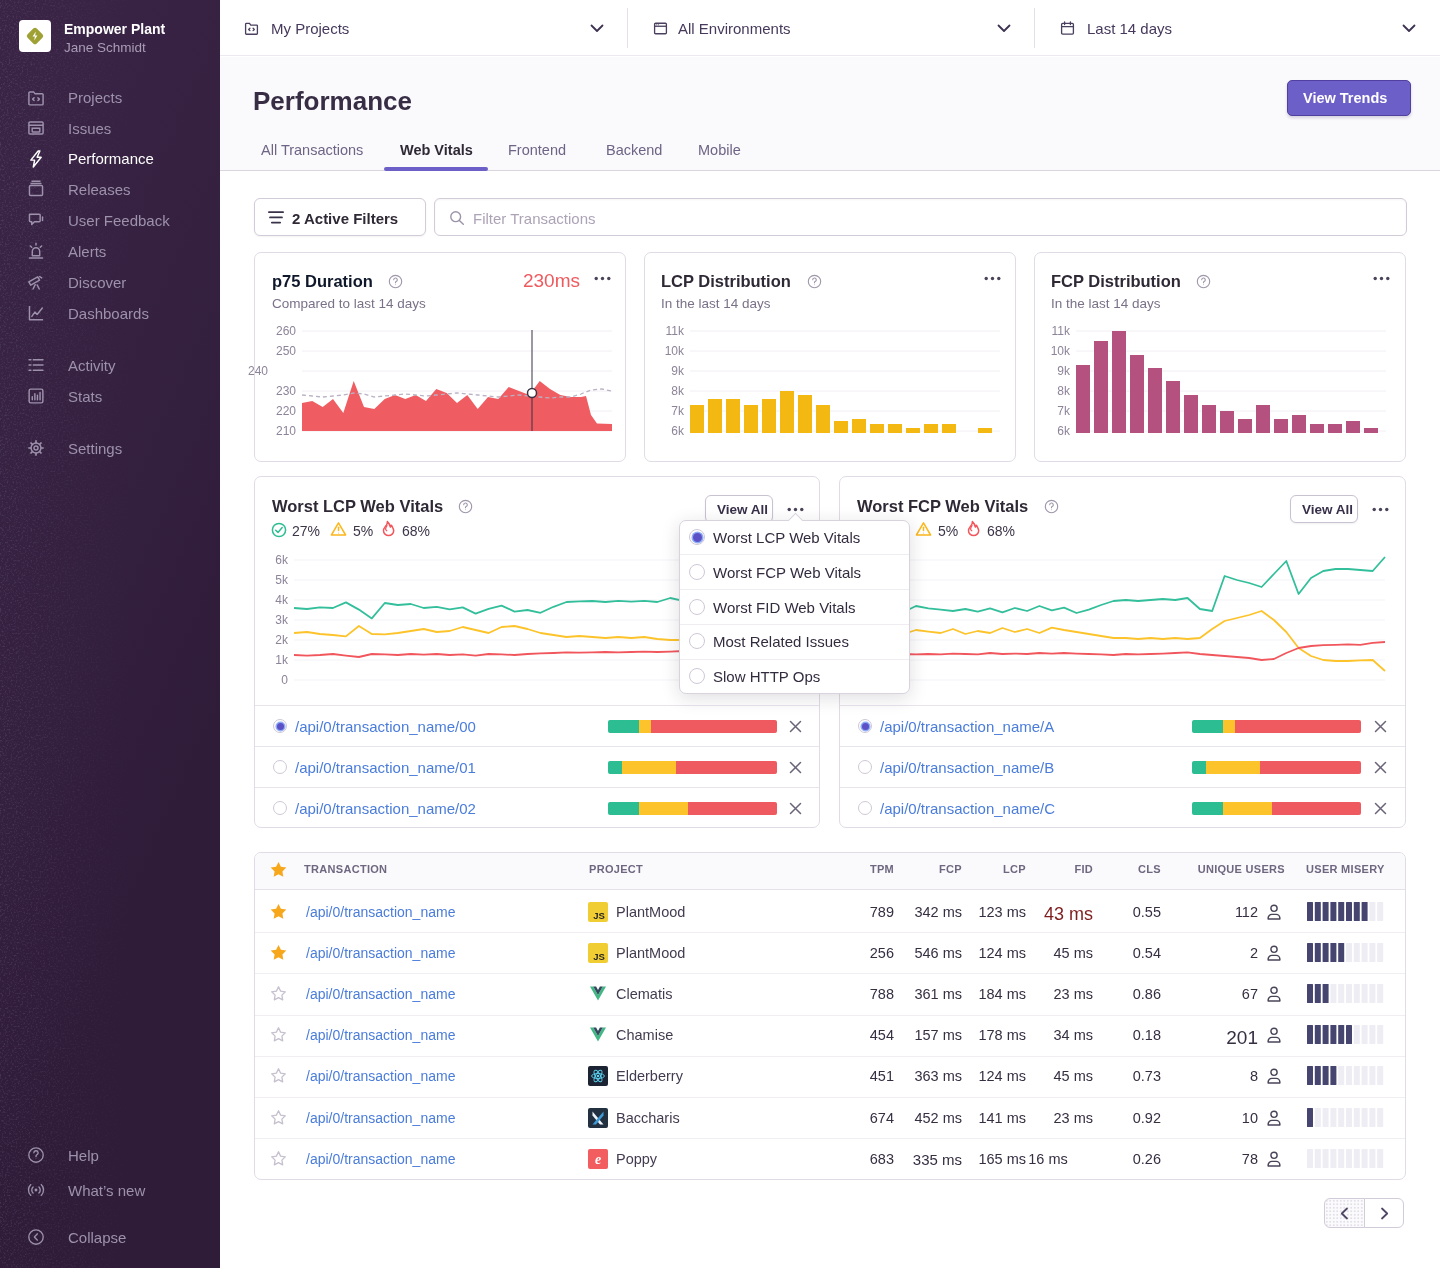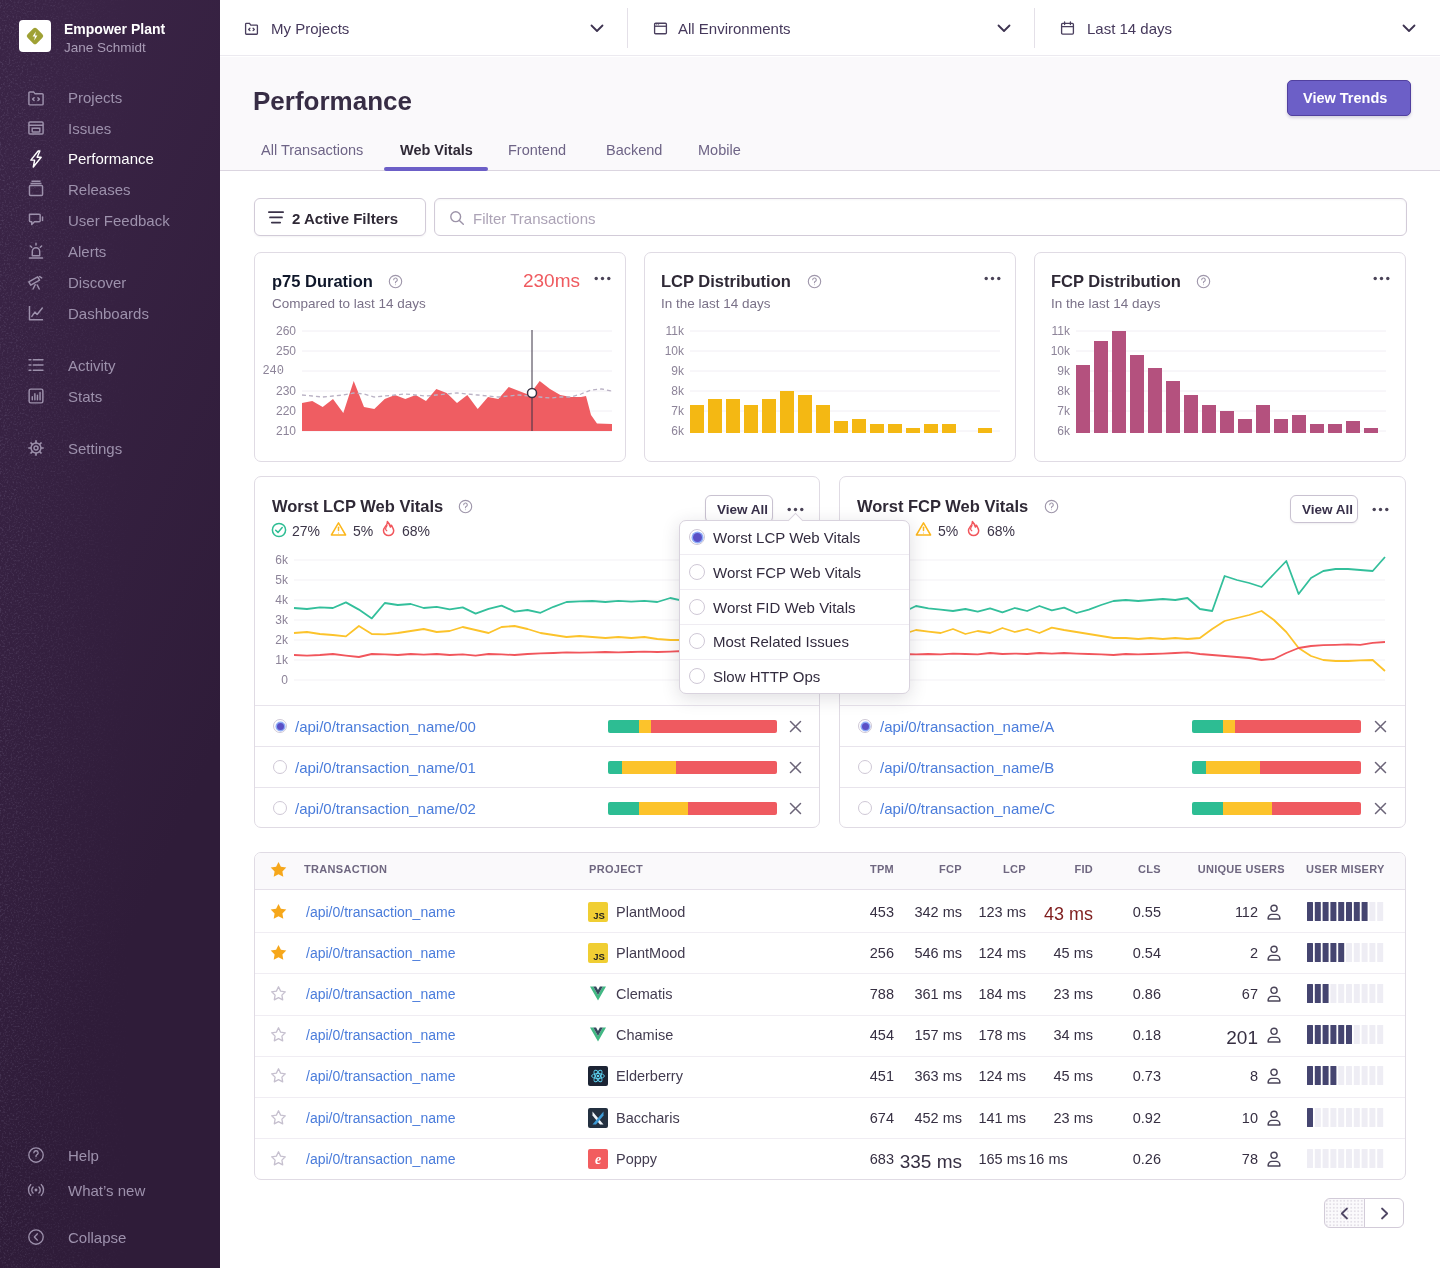--- a/index.html
+++ b/index.html
@@ -185,21 +185,21 @@
     </svg>
 <div class="abs" style="left:500px;top:271px;width:80px;text-align:right;font-size:19px;line-height:1;color:#ef5a5f;">230ms</div>
 <svg class="abs" style="left:594px;top:276px;" width="17" height="5" viewBox="0 0 17 5">
       <circle cx="2.2" cy="2.5" r="1.7" fill="#4b4458"></circle>
       <circle cx="8.5" cy="2.5" r="1.7" fill="#4b4458"></circle>
       <circle cx="14.8" cy="2.5" r="1.7" fill="#4b4458"></circle>
     </svg>
 <div class="t" style="left:272px;top:297px;font-size:13.5px;color:#7a7188;">Compared to last 14 days</div>
 <div class="ylab" style="left:256px;top:325px;width:40px;">260</div>
 <div class="ylab" style="left:256px;top:345px;width:40px;">250</div>
-<div class="ylab" style="left:256px;top:365px;width:28px;font-family:Liberation Mono, monospace;">240</div>
+<div class="ylab" style="left:240px;top:365px;width:28px;">240</div>
 <div class="ylab" style="left:256px;top:385px;width:40px;">230</div>
 <div class="ylab" style="left:256px;top:405px;width:40px;">220</div>
 <div class="ylab" style="left:256px;top:425px;width:40px;">210</div>
 <svg class="abs" style="left:296px;top:322px;" width="322" height="115" viewBox="0 0 322 115">
 <g stroke="#f1eef4" stroke-width="1">
         <path d="M6 9 H316 M6 29 H316 M6 49 H316 M6 69 H316 M6 89 H316 M6 109 H316"></path>
       </g>
 <path d="M6 109 L6.0 81.0 L16.3 79.0 L26.7 85.0 L37.0 77.0 L47.3 91.0 L57.7 59.0 L68.0 85.0 L78.3 87.0 L88.7 77.0 L99.0 73.0 L109.3 77.0 L119.7 73.0 L130.0 79.0 L140.3 67.0 L150.7 71.0 L161.0 81.0 L171.3 73.0 L181.7 87.0 L192.0 75.0 L202.3 77.0 L212.7 65.0 L223.0 69.0 L233.3 73.0 L243.7 59.0 L254.0 67.0 L264.3 73.0 L274.7 75.0 L285.0 75.0 L290.0 74.0 L295.0 93.0 L301.0 101.5 L316.0 102.0 L316 109 Z" fill="#ef5d62"></path>
 <polyline points="6.0,73.0 16.3,74.0 26.7,75.0 37.0,74.0 47.3,73.0 57.7,71.0 68.0,72.0 78.3,75.0 88.7,74.0 99.0,73.0 109.3,72.0 119.7,73.0 130.0,74.0 140.3,73.0 150.7,72.0 161.0,71.0 171.3,72.0 181.7,73.0 192.0,74.0 202.3,75.0 212.7,74.0 223.0,73.0 233.3,74.0 243.7,75.0 254.0,76.0 264.3,75.0 274.7,75.0 285.0,72.0 295.3,68.0 305.7,67.0 316.0,69.0" fill="none" stroke="#b9b1c4" stroke-width="1.3" stroke-dasharray="4 3"></polyline>
 <path d="M236 8 V109" stroke="#3a3344" stroke-width="1"></path>
@@ -495,21 +495,21 @@
 <div class="t" style="left:1306px;top:864px;font-size:11px;font-weight:bold;letter-spacing:0.3px;color:#6f6780;">USER MISERY</div>
 <svg class="abs" style="left:270px;top:903px;" width="17" height="17" viewBox="0 0 17 17">
       <path d="M8.5 0.9 L10.9 5.8 L16.3 6.6 L12.4 10.4 L13.3 15.8 L8.5 13.2 L3.7 15.8 L4.6 10.4 L0.7 6.6 L6.1 5.8z" fill="#f6a71b"></path>
     </svg>
 <div class="t link" style="left:306px;top:905px;font-size:14px;">/api/0/transaction_name</div>
 <svg class="abs" style="left:588px;top:902px;" width="20" height="20" viewBox="0 0 20 20">
       <rect width="20" height="20" rx="2" fill="#f0ce33"></rect>
       <text x="16.8" y="16.5" font-size="9.5" font-weight="bold" font-family="Liberation Sans" fill="#272520" text-anchor="end">JS</text>
     </svg>
 <div class="t" style="left:616px;top:905px;font-size:14.5px;color:#433c50;">PlantMood</div>
-<div class="abs" style="left:804px;top:905px;width:90px;text-align:right;font-size:14.5px;color:#362f42;line-height:1;">453</div>
+<div class="abs" style="left:804px;top:905px;width:90px;text-align:right;font-size:14.5px;color:#362f42;line-height:1;">789</div>
 <div class="abs" style="left:872px;top:905px;width:90px;text-align:right;font-size:14.5px;color:#362f42;line-height:1;">342 ms</div>
 <div class="abs" style="left:936px;top:905px;width:90px;text-align:right;font-size:14.5px;color:#362f42;line-height:1;">123 ms</div>
 <div class="abs" style="left:1003px;top:905px;width:90px;text-align:right;font-size:18px;color:#7f1d1d;line-height:1;">43 ms</div>
 <div class="abs" style="left:1071px;top:905px;width:90px;text-align:right;font-size:14.5px;color:#362f42;line-height:1;">0.55</div>
 <div class="abs" style="left:1168px;top:905px;width:90px;text-align:right;font-size:14.5px;color:#362f42;line-height:1;">112</div>
 <svg class="abs" style="left:1265px;top:903px;" width="18" height="18" viewBox="0 0 16 16" fill="none" stroke="#4a4458" stroke-width="1.3">
       <circle cx="8" cy="4.7" r="2.75"></circle>
       <path d="M2.8 14.3 v-0.9 a3.3 3.3 0 0 1 3.3-3.3 h3.8 a3.3 3.3 0 0 1 3.3 3.3 v0.9 z" stroke-linejoin="round"></path>
     </svg>
 <svg class="abs" style="left:1307px;top:902px;" width="80" height="19" viewBox="0 0 80 19">
@@ -694,21 +694,21 @@
 <svg class="abs" style="left:270px;top:1150px;" width="17" height="17" viewBox="0 0 17 17">
       <path d="M8.5 1.8 L10.6 6.1 L15.3 6.8 L11.9 10.1 L12.7 14.8 L8.5 12.6 L4.3 14.8 L5.1 10.1 L1.7 6.8 L6.4 6.1z" fill="none" stroke="#c6c0cf" stroke-width="1.3" stroke-linejoin="round"></path>
     </svg>
 <div class="t link" style="left:306px;top:1152px;font-size:14px;">/api/0/transaction_name</div>
 <svg class="abs" style="left:588px;top:1149px;" width="20" height="20" viewBox="0 0 20 20">
       <rect width="20" height="20" rx="2" fill="#f25d5f"></rect>
       <text x="10" y="15" font-size="14" font-weight="bold" font-style="italic" font-family="Liberation Serif" fill="#fff" text-anchor="middle">e</text>
     </svg>
 <div class="t" style="left:616px;top:1152px;font-size:14.5px;color:#433c50;">Poppy</div>
 <div class="abs" style="left:804px;top:1152px;width:90px;text-align:right;font-size:14.5px;color:#362f42;line-height:1;">683</div>
-<div class="abs" style="left:872px;top:1152px;width:90px;text-align:right;font-size:19px;color:#362f42;line-height:1;">335 ms</div>
+<div class="abs" style="left:872px;top:1152px;width:90px;text-align:right;font-size:15px;color:#362f42;line-height:1;">335 ms</div>
 <div class="abs" style="left:936px;top:1152px;width:90px;text-align:right;font-size:14.5px;color:#362f42;line-height:1;">165 ms</div>
 <div class="abs" style="left:1003px;top:1152px;width:90px;text-align:center;font-size:14.5px;color:#362f42;line-height:1;">16 ms</div>
 <div class="abs" style="left:1071px;top:1152px;width:90px;text-align:right;font-size:14.5px;color:#362f42;line-height:1;">0.26</div>
 <div class="abs" style="left:1168px;top:1152px;width:90px;text-align:right;font-size:14.5px;color:#362f42;line-height:1;">78</div>
 <svg class="abs" style="left:1265px;top:1150px;" width="18" height="18" viewBox="0 0 16 16" fill="none" stroke="#4a4458" stroke-width="1.3">
       <circle cx="8" cy="4.7" r="2.75"></circle>
       <path d="M2.8 14.3 v-0.9 a3.3 3.3 0 0 1 3.3-3.3 h3.8 a3.3 3.3 0 0 1 3.3 3.3 v0.9 z" stroke-linejoin="round"></path>
     </svg>
 <svg class="abs" style="left:1307px;top:1149px;" width="80" height="19" viewBox="0 0 80 19">
       <rect x="0.0" y="0" width="6" height="19" rx="0.5" fill="#eeedf4"></rect>

